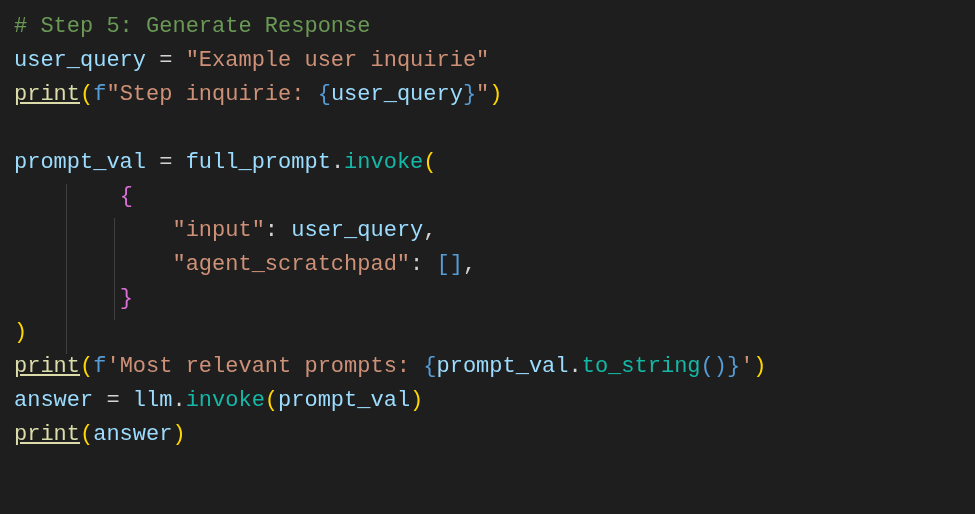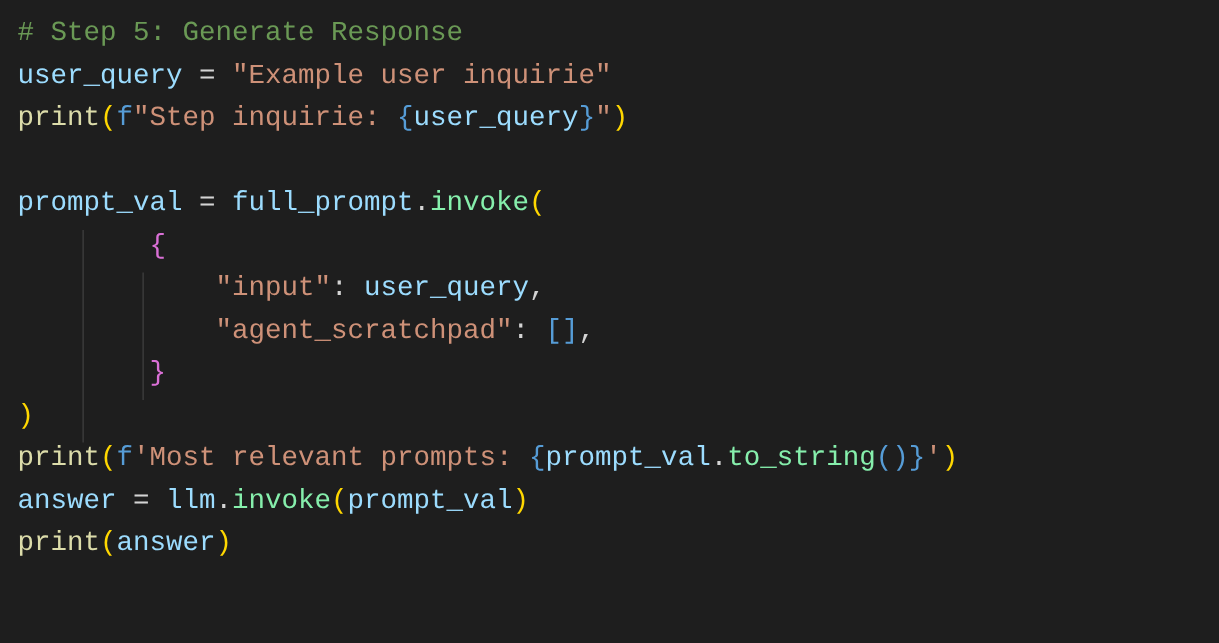--- a/index.html
+++ b/index.html
@@ -15,22 +15,22 @@
     padding: 10px 14px 10px 14px;
     font-family: Consolas, "Courier New", monospace;
     font-size: 22px;
     line-height: 34px;
     color: #d4d4d4;
     white-space: pre;
     position: relative;
   }
   .tok-comment   { color: #6a9955; }
   .tok-ident     { color: #9cdcfe; }
-  .tok-func      { color: #86efac; }
-  .tok-builtin   { color: #dcdcaa; }
+  .tok-func      { color: #14b8a6; }
+  .tok-builtin   { color: #dcdcaa; text-decoration: underline; }
   .tok-string    { color: #ce9178; }
   .tok-fstring-brace { color: #569cd6; }
   .tok-fstring-var   { color: #9cdcfe; }
   .tok-op        { color: #d4d4d4; }
   .tok-paren     { color: #ffd700; }
   .tok-brace     { color: #da70d6; }
   .tok-bracket   { color: #569cd6; }
   .tok-dot       { color: #d4d4d4; }
   .tok-sep       { color: #d4d4d4; }
 

